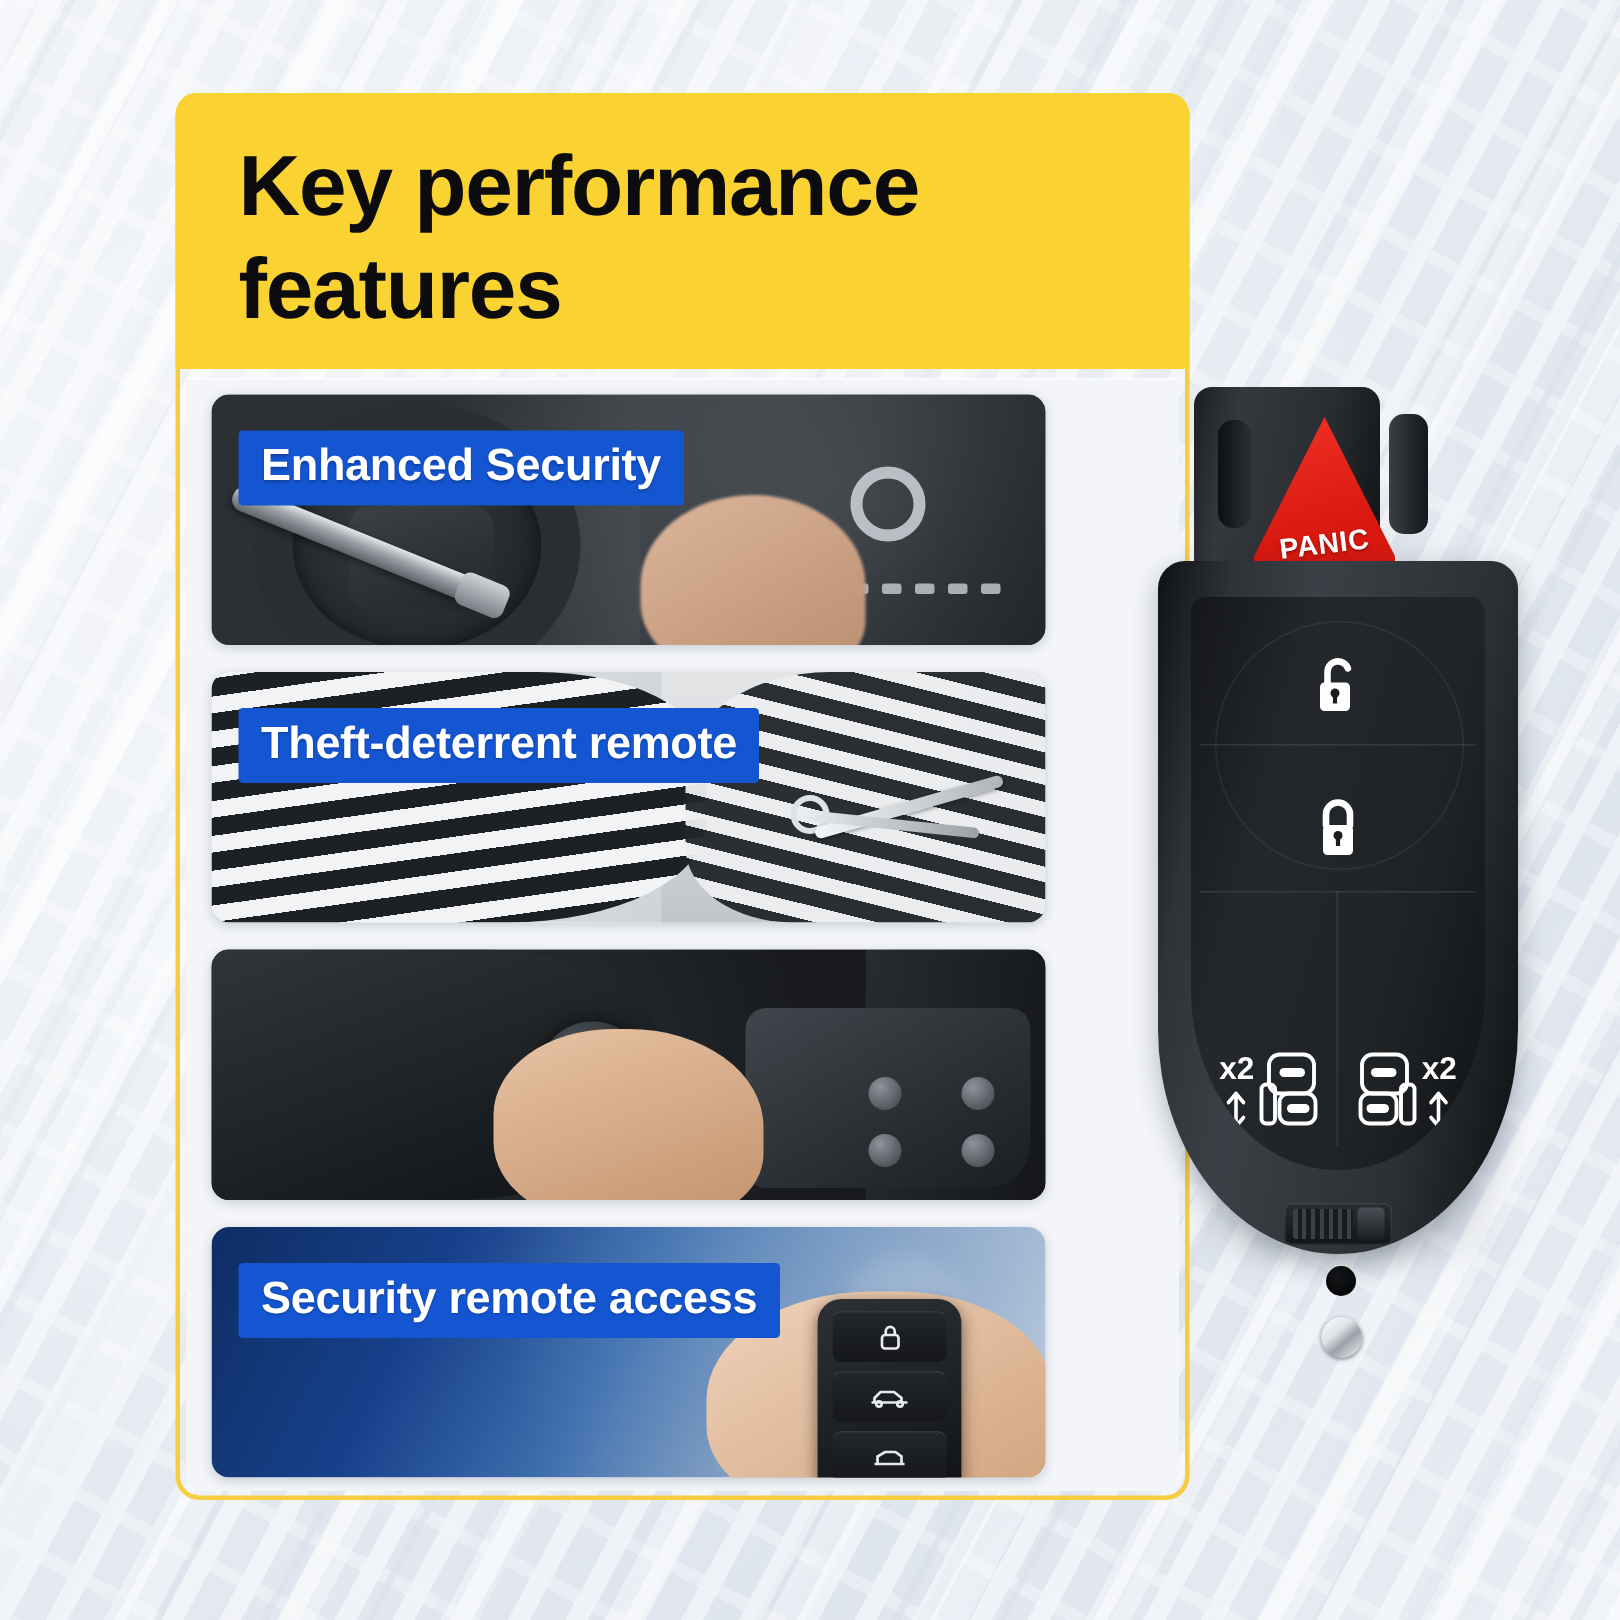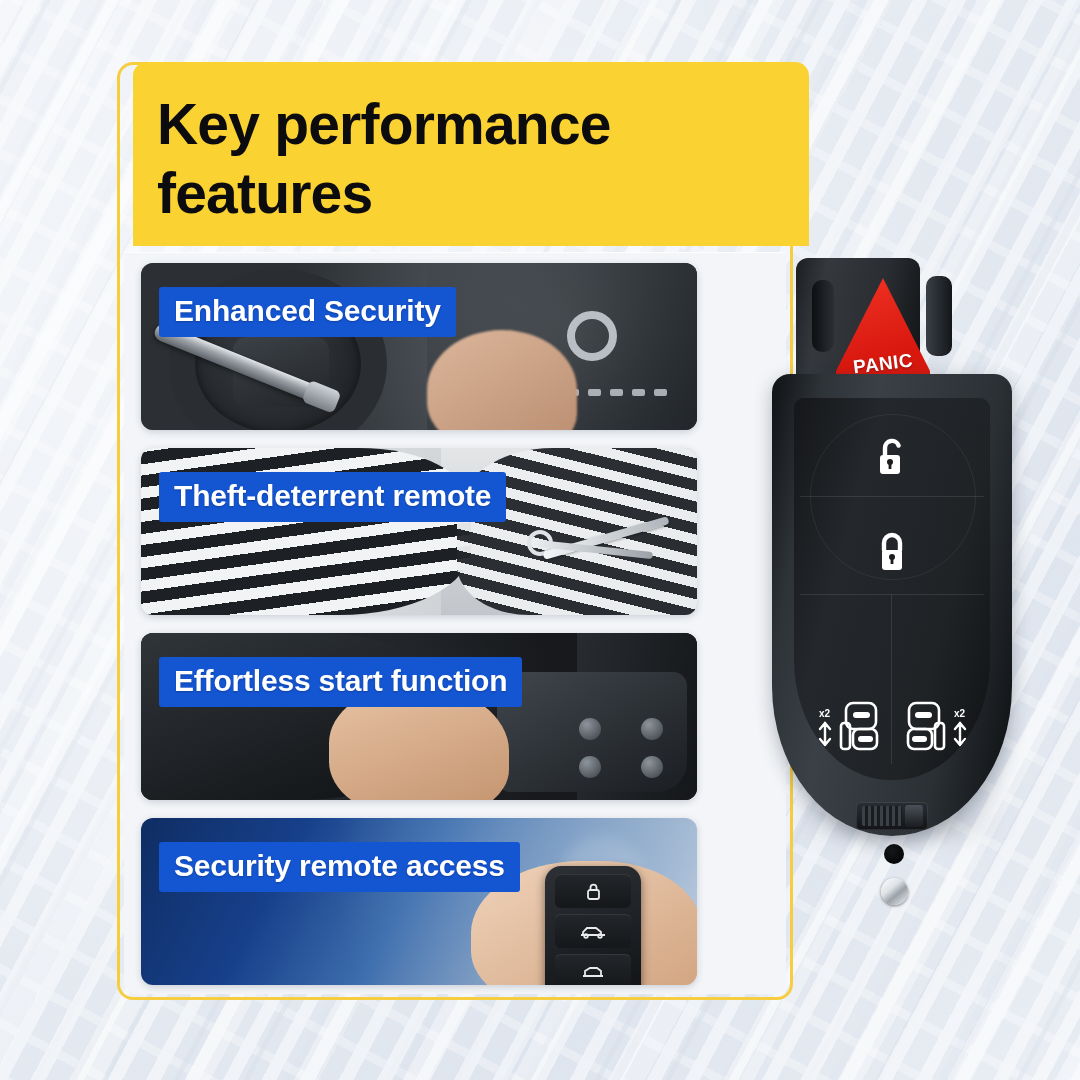--- a/index.html
+++ b/index.html
@@ -63,22 +63,21 @@
     border-radius: 16px;
   }
 
   
   .banner {
     position: absolute;
     left: 117px; top: 62px;
     width: 676px; height: 184px;
     background: #fad232;
     border-radius: 14px 14px 0 0;
-    padding: 28px 40px 0 24px;
-    margin-left: 16px;
+    padding: 28px 40px 0 42px;
   }
   .banner-title {
     font-size: 57px;
     line-height: 1.21;
     font-weight: 700;
     color: #0c0c0f;
     letter-spacing: -0.8px;
     white-space: pre-line;
   }
 
@@ -359,21 +358,21 @@
     background: rgba(255,255,255,.10);
   }
   .btn-row { position:absolute; width: 100%; display:flex; align-items:center; justify-content:center; }
 
   .door-btn {
     position:absolute; bottom: 16px; width: 88px; height: 74px;
     display:flex; align-items:center; justify-content:center; gap:3px;
   }
   .door-btn.left { left: 8px; }
   .door-btn.right { right: 8px; }
-  .x2 { color:#fff; font-size: 10px; font-weight: 700; }
+  .x2 { color:#fff; font-size: 21px; font-weight: 700; }
 
   .fob-slider {
     position:absolute; left: 84px; top: 428px;
     width: 72px; height: 28px; border-radius: 5px;
     background: linear-gradient(180deg,#2a2e33,#121417);
     box-shadow: inset 0 0 0 1px rgba(255,255,255,.10);
     overflow:hidden;
   }
   .fob-slider i {
     position:absolute; left: 6px; top: 4px; width: 40px; height: 20px;
@@ -456,21 +455,20 @@
         <div class="p3-knobs">
             <i></i>
             <i></i>
             <i></i>
             <i></i>
           </div>
         <div class="p3-ign"></div>
         <div class="p3-key"></div>
         <div class="p3-hand"></div>
       </div>
-      <div class="card-label">Effortless start function</div>
     </div>
 
     <div class="card">
       <div class="card-photo photo4">
         <div class="p4-blur"></div>
         <div class="p4-hand"></div>
         <div class="p4-fob">
           <div class="b b1">
             <svg width="17" height="19" viewBox="0 0 17 19" class="p4-ico">
               <rect x="3" y="8" width="11" height="9" rx="2"></rect>

